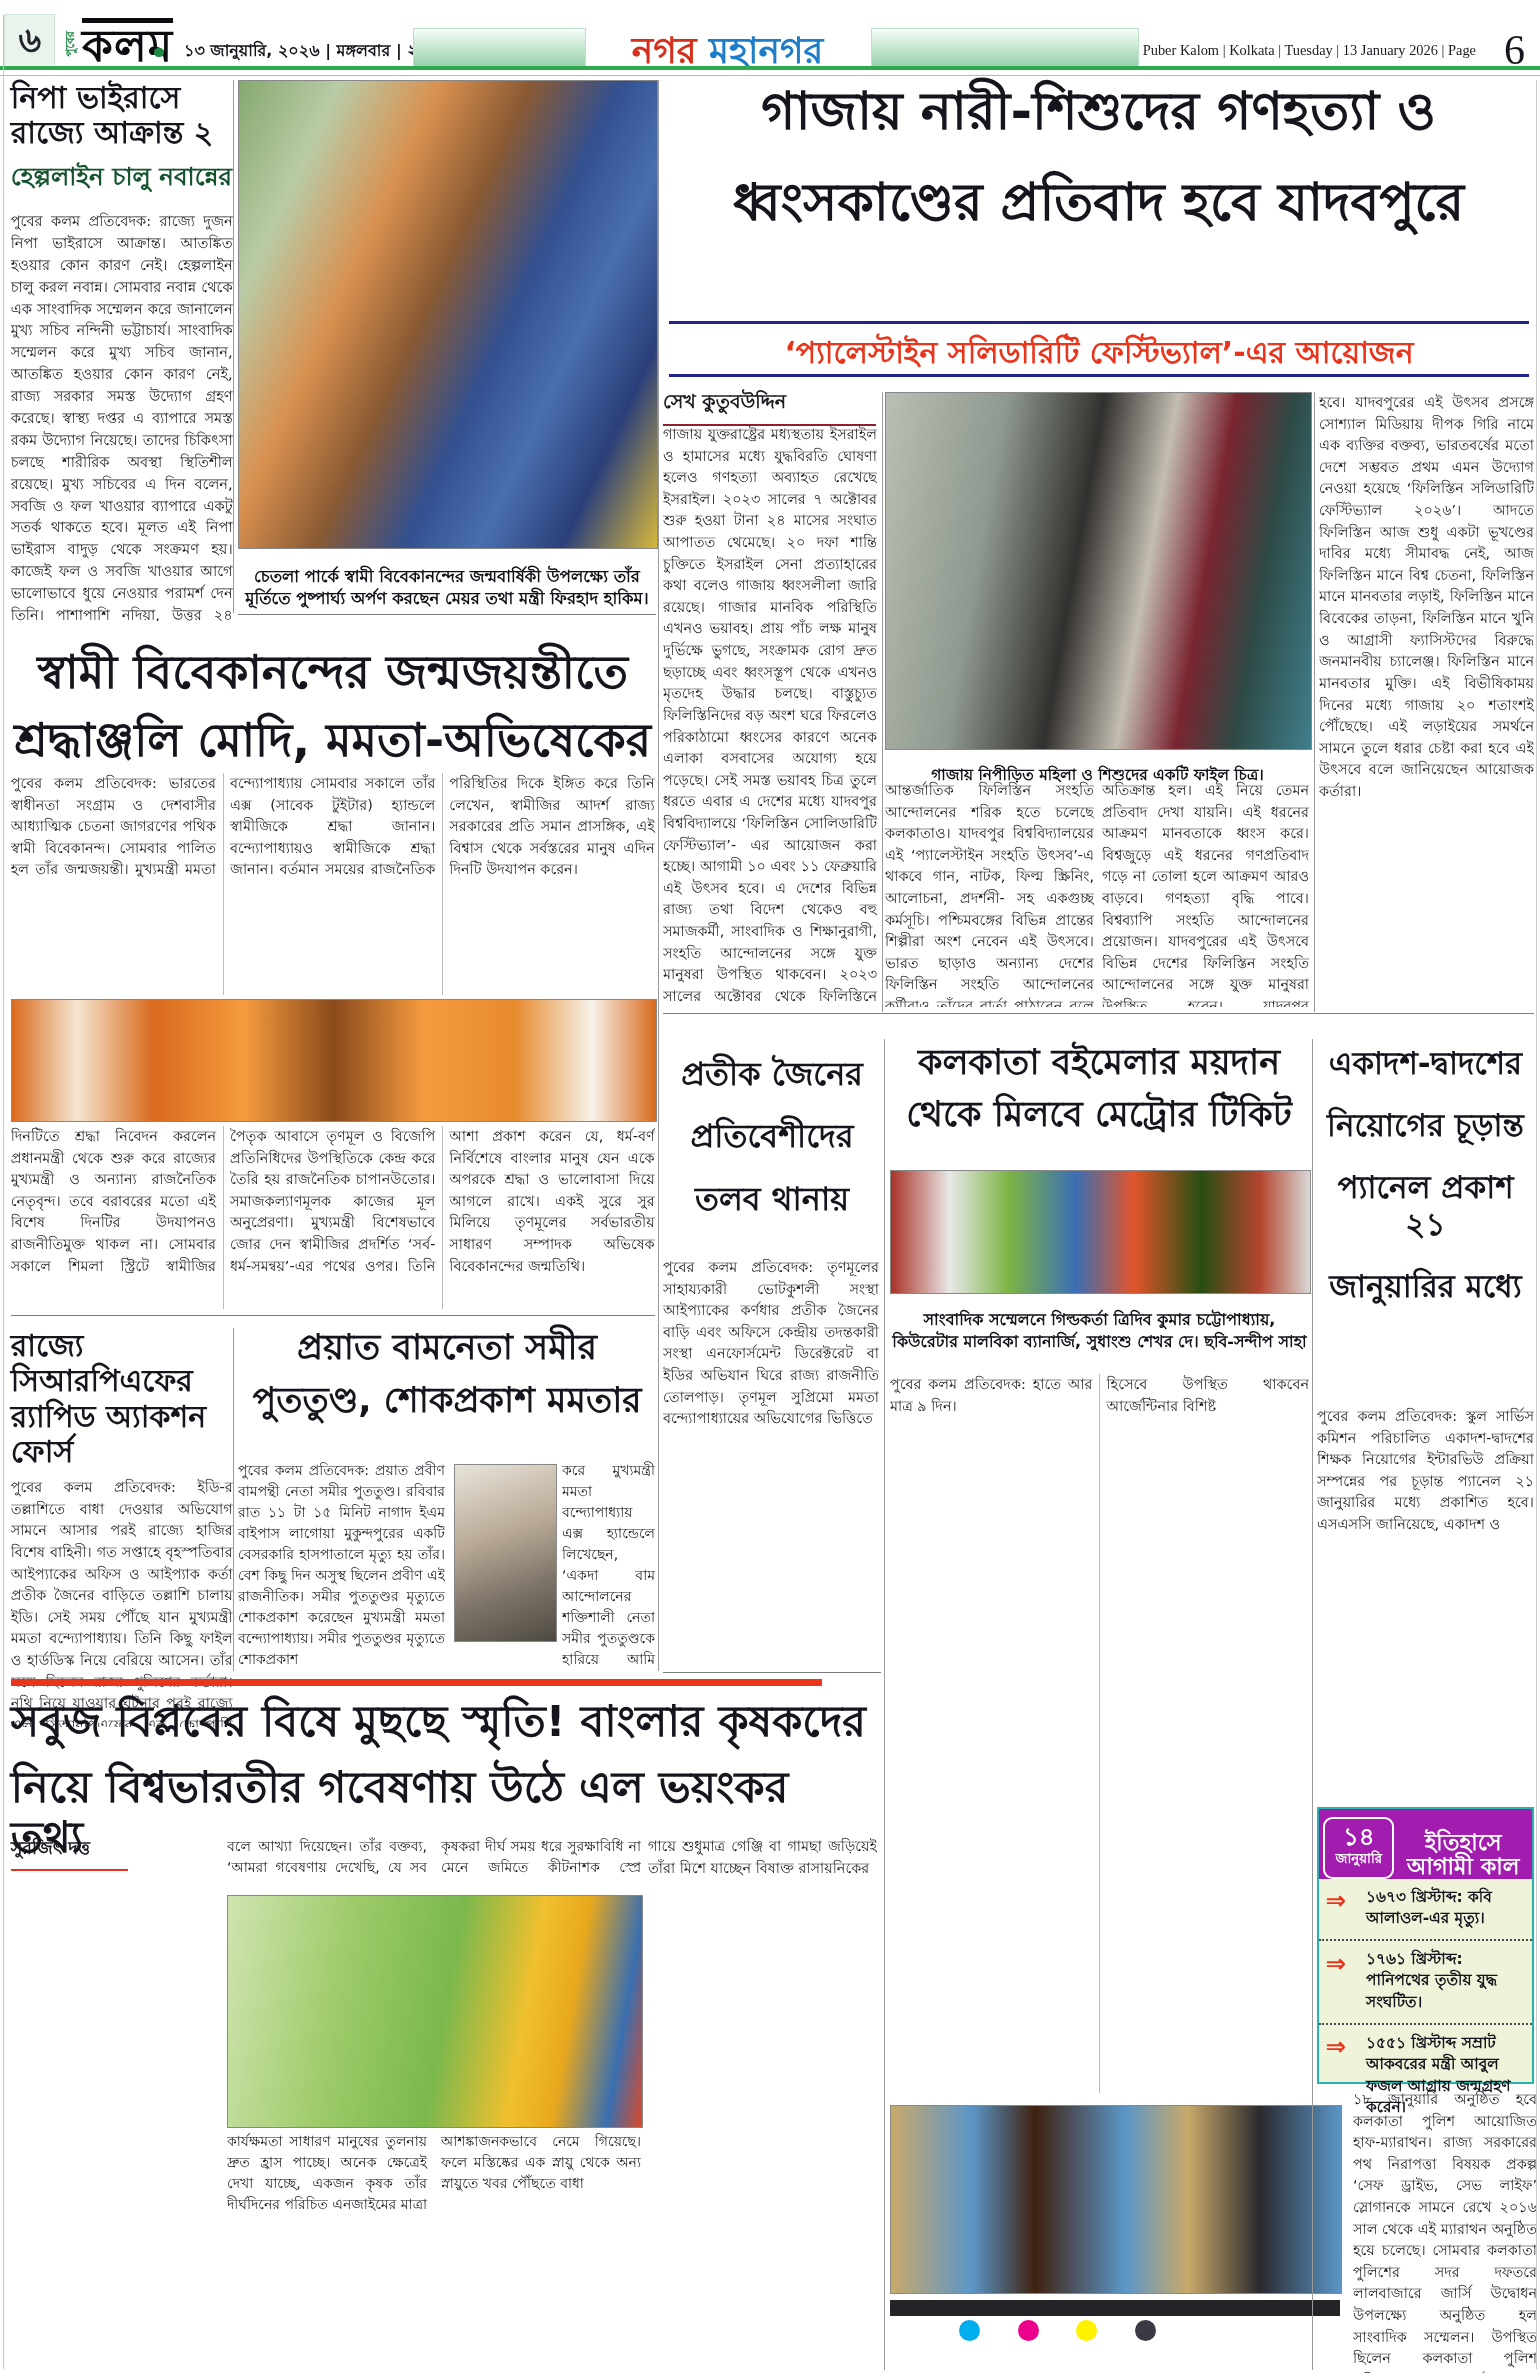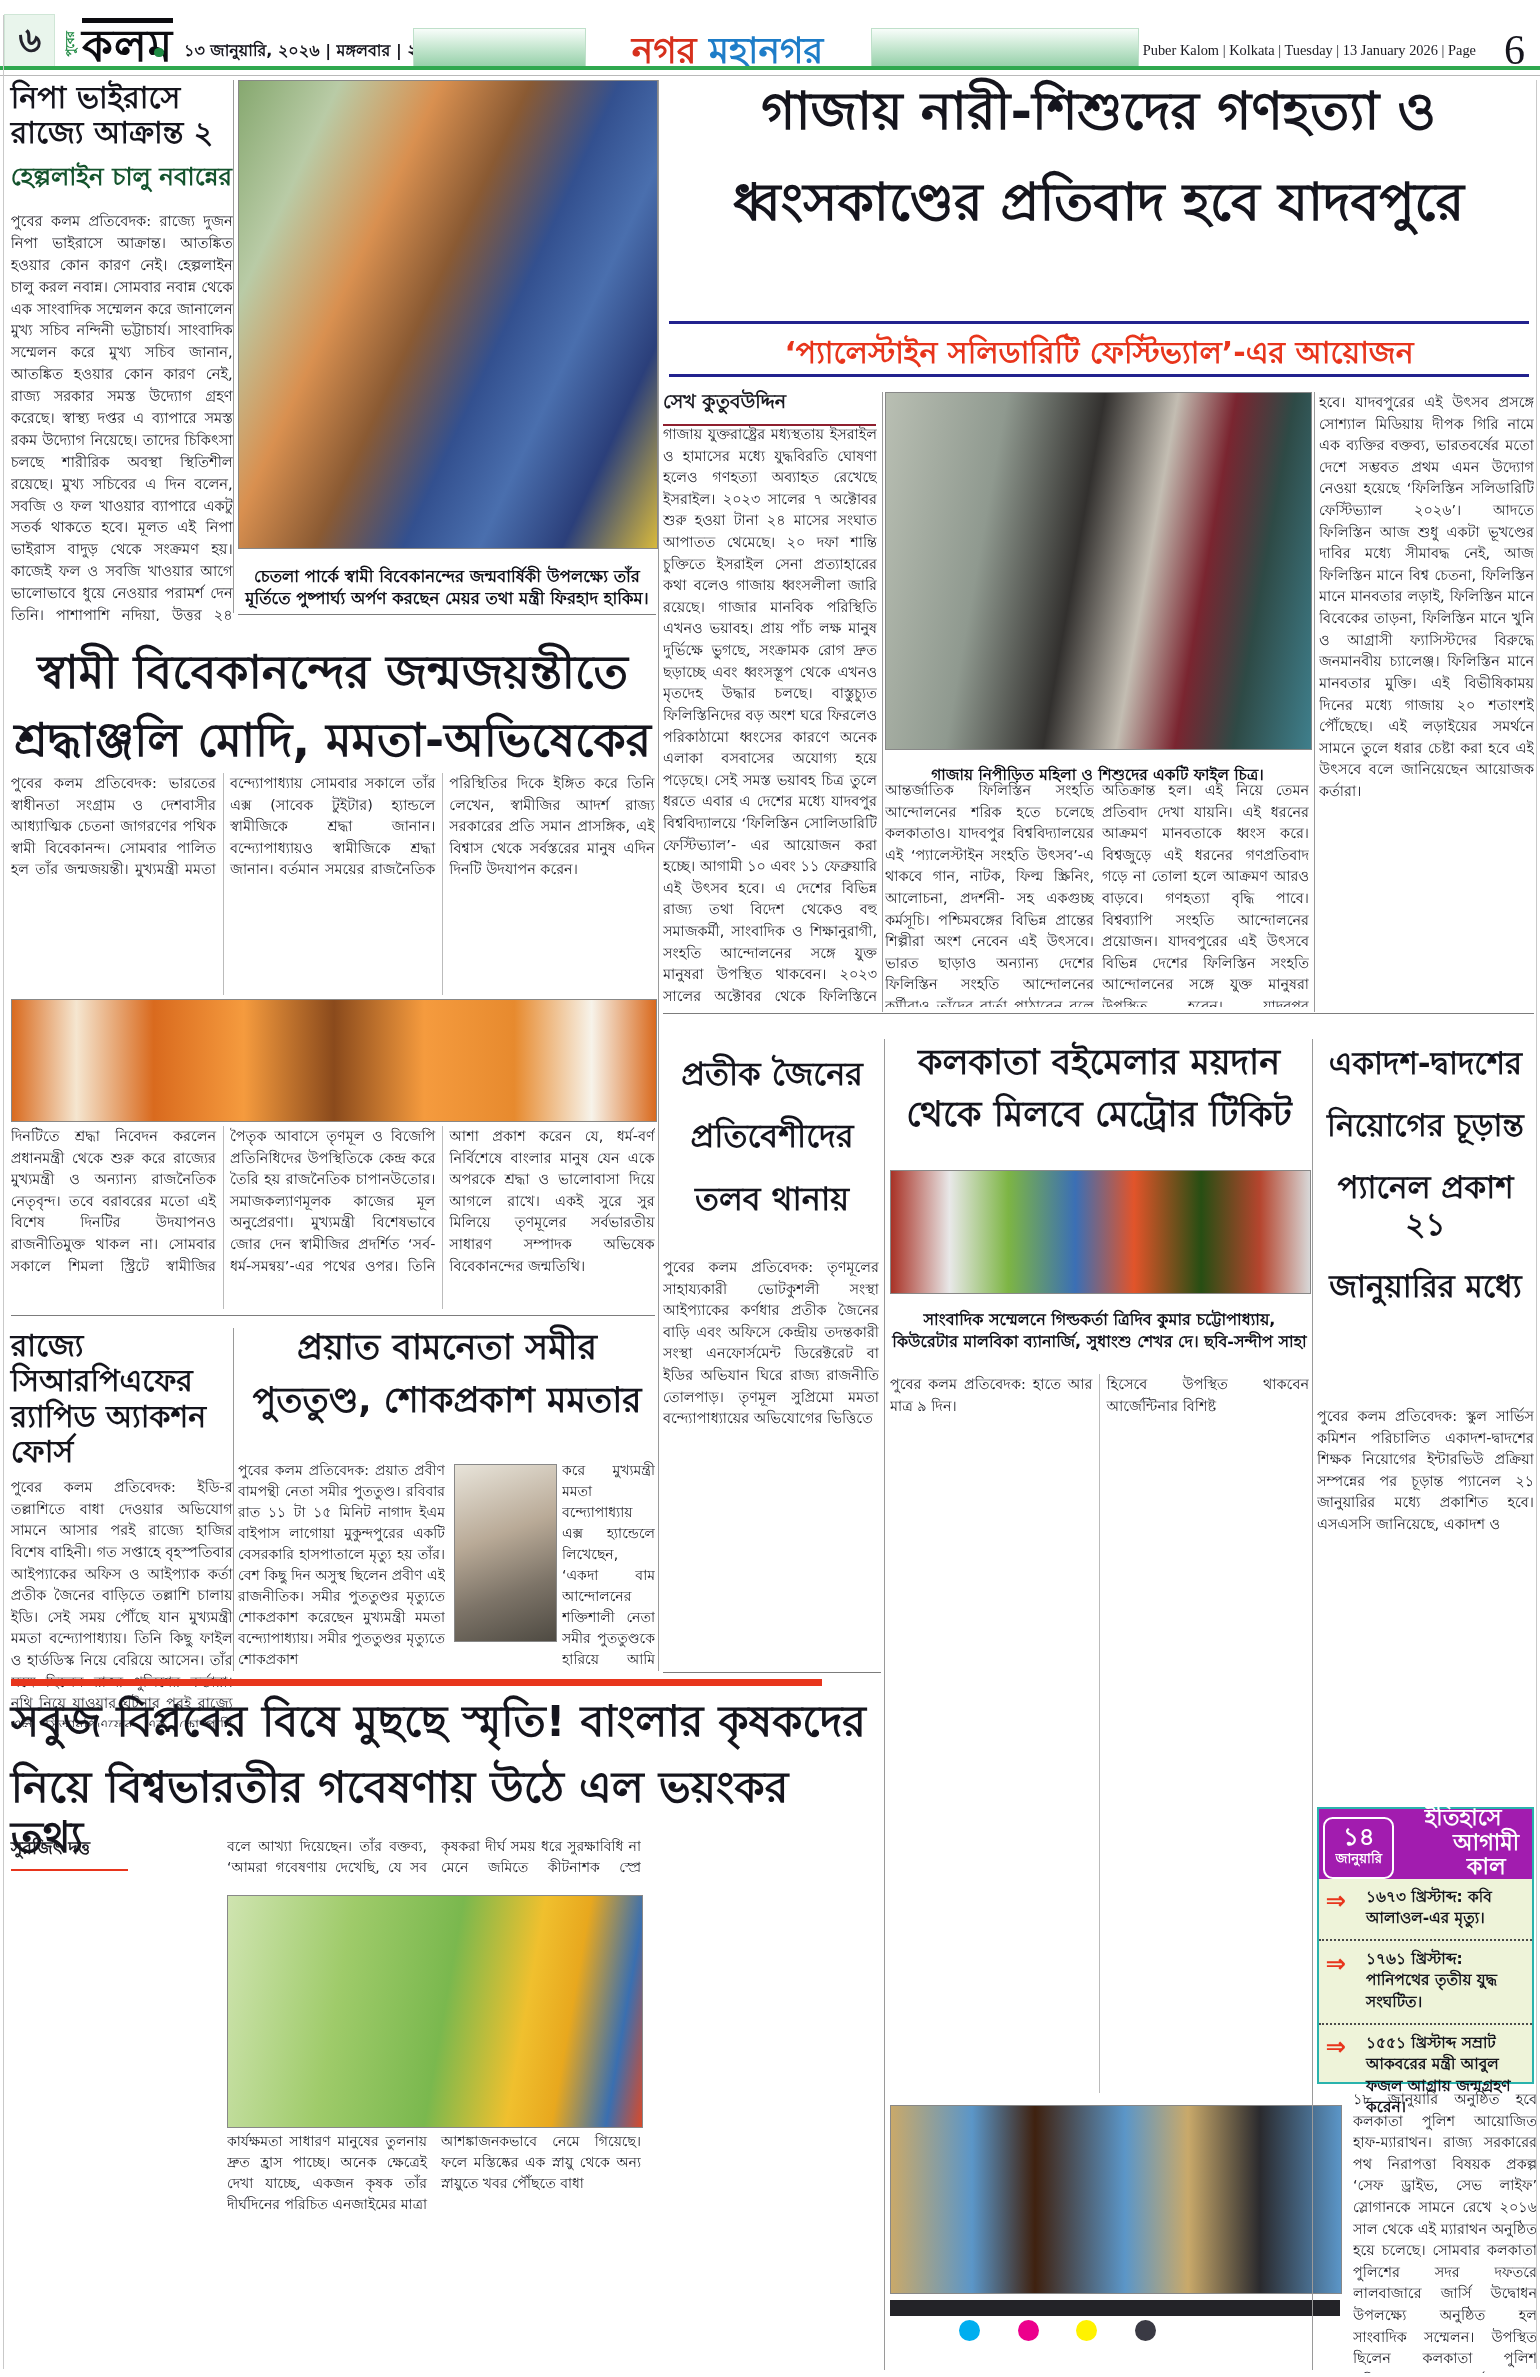--- a/index.html
+++ b/index.html
@@ -135,21 +135,21 @@
 
   <div class="abs" style="left:1317px;top:1807px;width:217px;height:277px;border:2.1px solid #2ab3ad;background:#eef3d9;box-sizing:border-box;">
     <div style="height:70px;background:#a21caf;display:flex;align-items:flex-end;">
       <div style="width:67px;height:58px;margin-left:4.3px;border:2.1px solid #ffffff;border-radius:9.6px;
                   display:flex;flex-direction:column;align-items:center;justify-content:center;color:#fff;">
         <span style="font-size:24.5px;font-weight:bold;line-height:1;">১৪</span>
         <span style="font-size:13.3px;font-weight:bold;">জানুয়ারি</span>
       </div>
       <div class="center" style="flex:1;color:#ffffff;font-weight:bold;">
         <div style="font-size:22.4px;line-height:1.1;">ইতিহাসে</div>
-        <div style="font-size:22.4px;line-height:1.1;margin-left:46px;">আগামী কাল</div>
+        <div style="font-size:22.4px;line-height:1.1;">আগামী কাল</div>
       </div>
     </div>
     <div class="hist-item">
       <span class="hist-arrow">⇒</span>
       <span>১৬৭৩ খ্রিস্টাব্দ: কবি আলাওল-এর মৃত্যু।</span>
     </div>
     <div class="hist-item">
       <span class="hist-arrow">⇒</span>
       <span>১৭৬১ খ্রিস্টাব্দ: পানিপথের তৃতীয় যুদ্ধ সংঘটিত।</span>
     </div>
@@ -163,20 +163,21 @@
   <div class="abs" style="left:10.7px;top:1696px;width:865px;">
     <div class="hl" style="font-size:43px;">সবুজ বিপ্লবের বিষে মুছছে স্মৃতি! বাংলার কৃষকদের</div>
     <div class="hl" style="font-size:43px;margin-top:15px;">নিয়ে বিশ্বভারতীর গবেষণায় উঠে এল ভয়ংকর তথ্য</div>
   </div>
   <div class="abs" style="left:10.7px;top:1835px;width:117px;font-size:17.6px;font-weight:bold;border-bottom:2.1px double #e8351c;padding-bottom:5.3px;">সুরজিৎ দত্ত</div>
   <div class="abs body" style="left:10.7px;top:1875px;width:206px;height:490px;"></div>
   <div class="abs body" style="left:227px;top:1836px;width:414px;height:55px;column-count:2;column-gap:14px;font-size:14px;">বলে আখ্যা দিয়েছেন। তাঁর বক্তব্য, ‘আমরা গবেষণায় দেখেছি, যে সব কৃষকরা দীর্ঘ সময় ধরে সুরক্ষাবিধি না মেনে জমিতে কীটনাশক স্প্রে করছেন, তাঁদের মস্তিষ্কের ‘অ্যাসিটাইলকোলিনেস্টেরেজ’ নামক একটি বিশেষ এনজাইম বা উৎসেচক। গবেষকরা জানাচ্ছেন, কৃষকদের রক্ত পরীক্ষা করা গিয়েছে; যারা নিয়মিত সুরক্ষা-পোশাক ছাড়া কীটনাশক ছড়ান, তাঁদের রক্তে</div>
   <div class="abs photo" style="left:227px;top:1895px;width:414px;height:231px;
               background:linear-gradient(100deg,#cfe4b0 0%,#9fcb6a 28%,#7ab84e 52%,#f0c02e 70%,#e8a81e 80%,#3a6fb0 92%,#d94a2a 100%);"></div>
   <div class="abs body" style="left:227px;top:2131px;width:414px;height:234px;column-count:2;column-gap:14px;font-size:14px;">কার্যক্ষমতা সাধারণ মানুষের তুলনায় দ্রুত হ্রাস পাচ্ছে। অনেক ক্ষেত্রেই দেখা যাচ্ছে, একজন কৃষক তাঁর দীর্ঘদিনের পরিচিত এনজাইমের মাত্রা আশঙ্কাজনকভাবে নেমে গিয়েছে। ফলে মস্তিষ্কের এক স্নায়ু থেকে অন্য স্নায়ুতে খবর পৌঁছতে বাধা</div>
+  <div class="abs body" style="left:648px;top:1836px;width:229px;height:529px;">গায়ে শুধুমাত্র গেঞ্জি বা গামছা জড়িয়েই তাঁরা মিশে যাচ্ছেন বিষাক্ত রাসায়নিকের</div>
 
   <div class="abs photo" style="left:890px;top:2105px;width:450px;height:187px;
               background:linear-gradient(90deg,#c9a96a 0%,#5b96c8 18%,#3f210f 32%,#5b96c8 52%,#c9a96a 66%,#2a2a2e 82%,#5b96c8 100%);"></div>
   <div class="abs body" style="left:1353px;top:2089px;width:184px;height:284px;font-size:14.4px;">১৮ জানুয়ারি অনুষ্ঠিত হবে কলকাতা পুলিশ আয়োজিত হাফ-ম্যারাথন। রাজ্য সরকারের পথ নিরাপত্তা বিষয়ক প্রকল্প ‘সেফ ড্রাইভ, সেভ লাইফ’ স্লোগানকে সামনে রেখে ২০১৬ সাল থেকে এই ম্যারাথন অনুষ্ঠিত হয়ে চলেছে। সোমবার কলকাতা পুলিশের সদর দফতরে লালবাজারে জার্সি উদ্বোধন উপলক্ষ্যে অনুষ্ঠিত হল সাংবাদিক সম্মেলন। উপস্থিত ছিলেন কলকাতা পুলিশ কমিশনার মনোজ ভার্মা, সাংসদ অভিনেতা দেব-সহ অন্যান্য পুলিশ কর্তা ও ম্যারাথনের সঙ্গে যুক্ত বিশিষ্টরা।</div>
   <div class="abs" style="left:890px;top:2300px;width:450px;height:16px;background:#232328;"></div>
   <div class="abs" style="left:959px;top:2320px;">
     <span class="dot" style="background:#00aeef;"></span>
     <span class="dot" style="background:#ec008c;"></span>
     <span class="dot" style="background:#fff200;"></span>
     <span class="dot" style="background:#3a3a44;margin-right:0;"></span>

